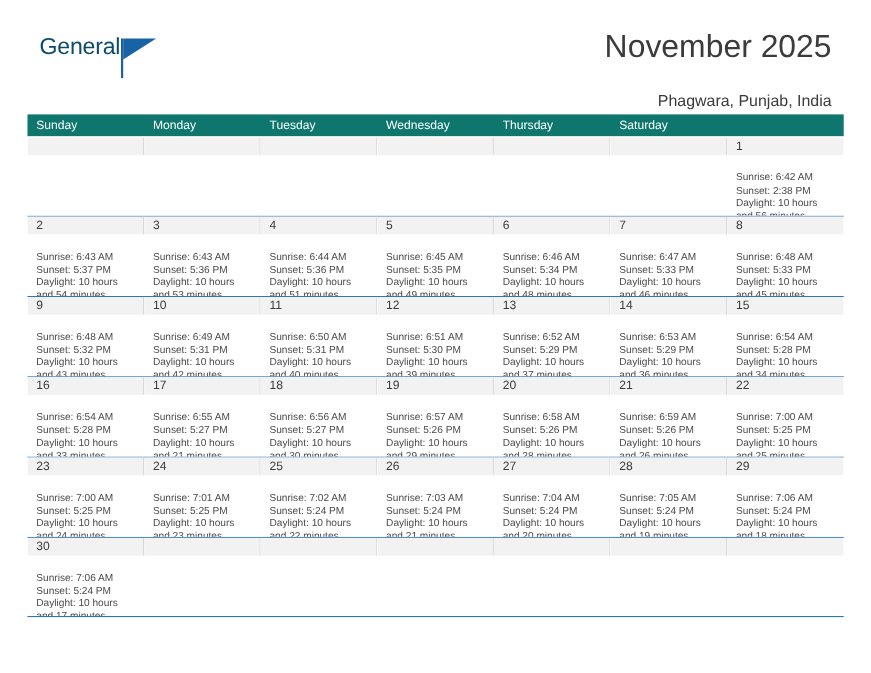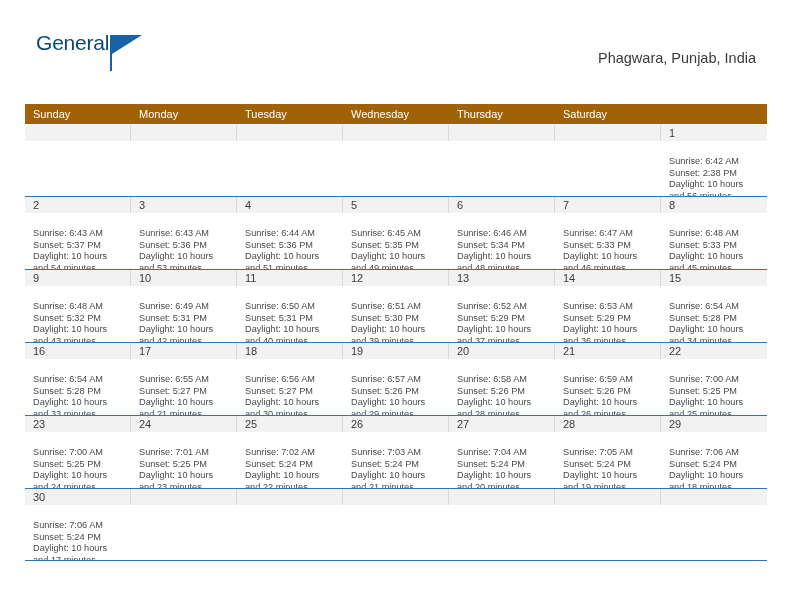--- a/index.html
+++ b/index.html
@@ -90,21 +90,21 @@
   
   .cal {
     position: absolute;
     left: 25px;
     top: 104px;
     width: 742px;
   }
   .weekhead {
     display: grid;
     grid-template-columns: repeat(7, 1fr);
-    background: #a16207;
+    background: #0f766e;
     height: 20px;
   }
   .weekhead div {
     color: #ffffff;
     font-size: 11px;
     line-height: 20px;
     padding-left: 8px;
     white-space: nowrap;
   }
 
@@ -155,20 +155,21 @@
 
   <div class="top">
 
     <div class="logo">
       <span class="logo-general">General</span>
       <span class="logo-pole"></span>
       <span class="logo-flag"></span>
     </div>
 
     <div class="titles">
+      <div class="cal-title">November 2025</div>
       <div class="cal-sub">Phagwara, Punjab, India</div>
     </div>
 
   </div>
 
   <div class="cal">
     <div class="weekhead">
       <div>Sunday</div>
       <div>Monday</div>
       <div>Tuesday</div>

